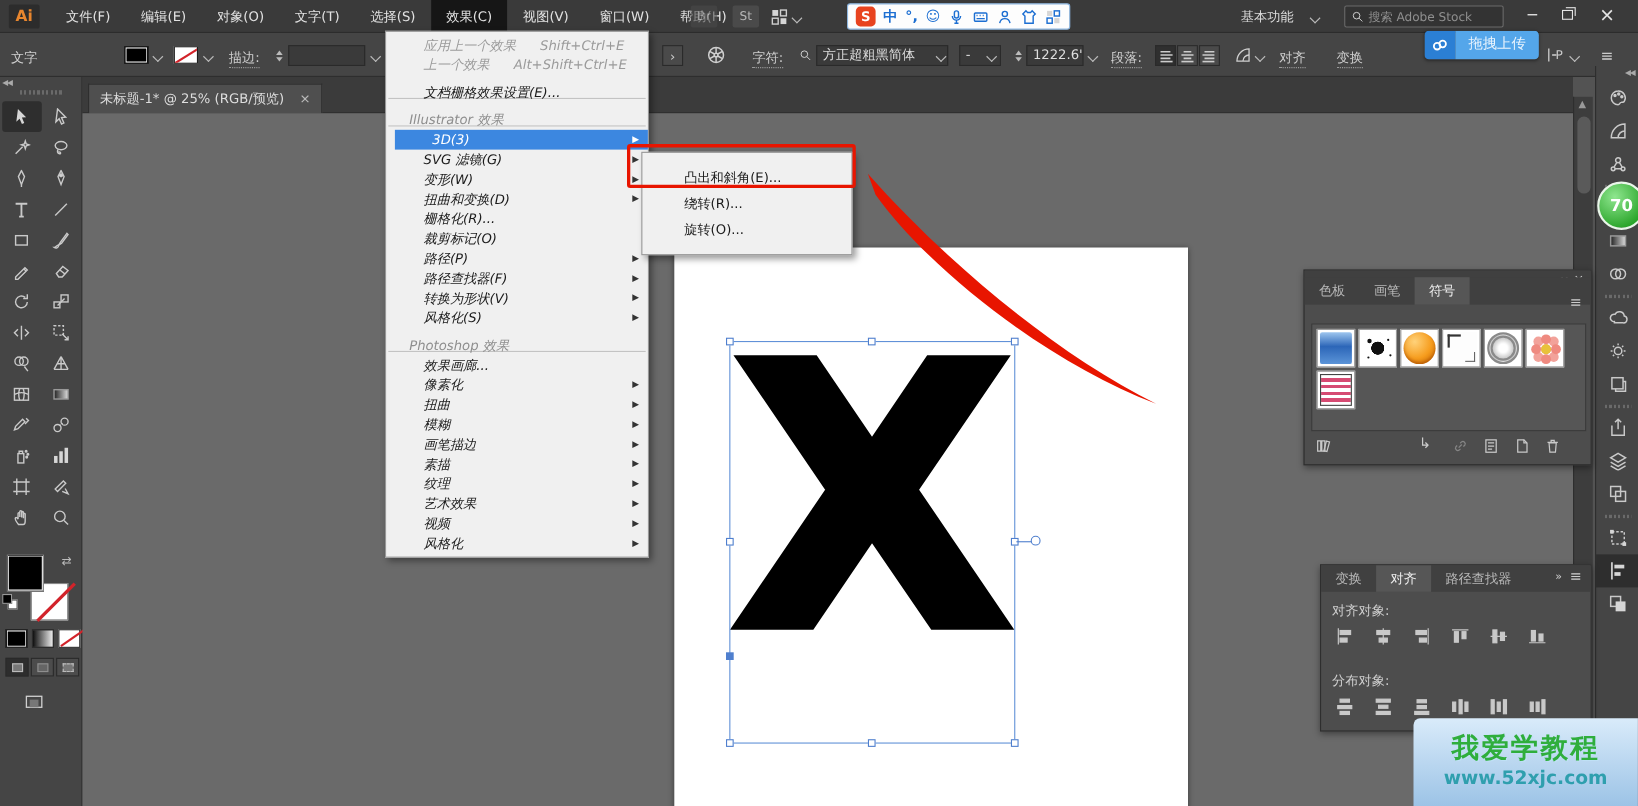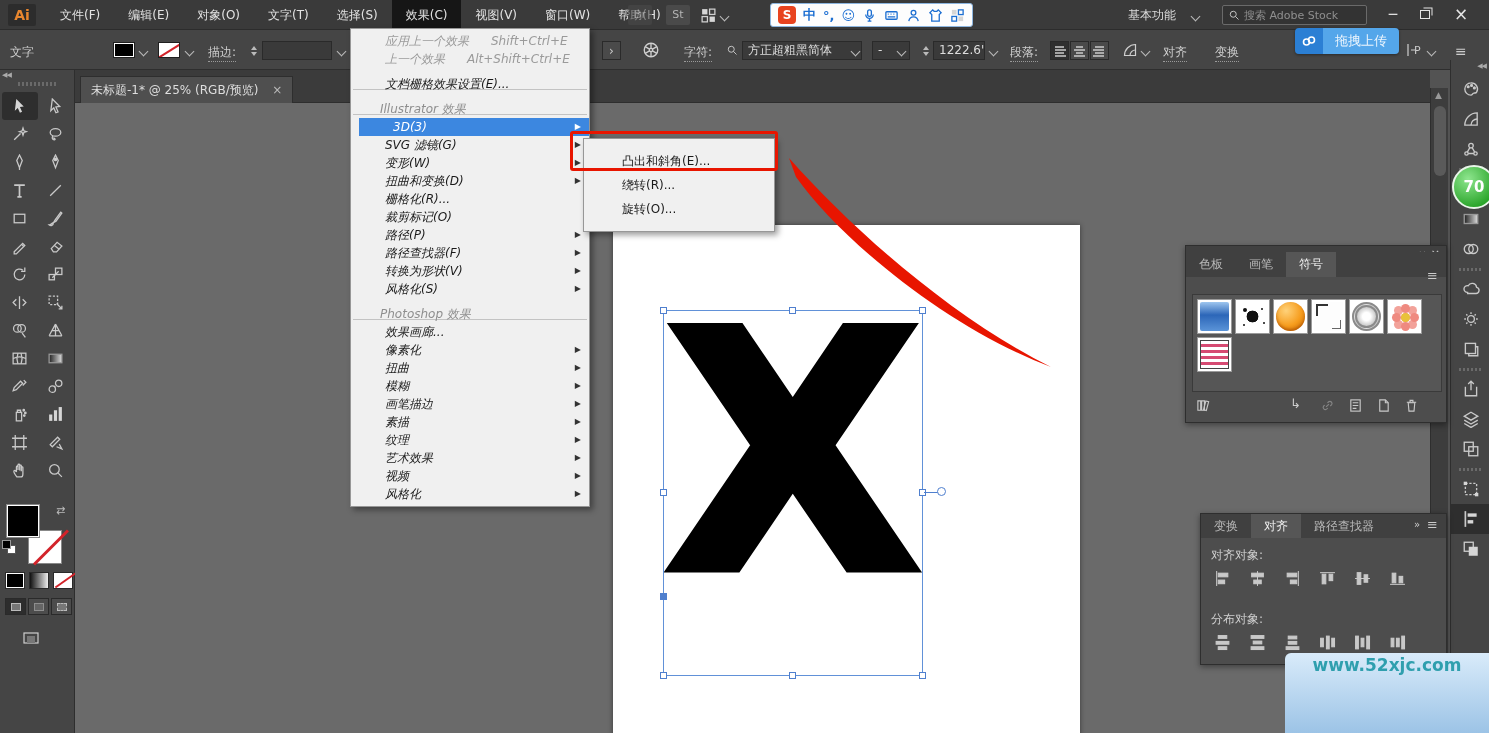--- a/index.html
+++ b/index.html
@@ -83,21 +83,21 @@
   #vscroll { position:absolute; left:1430px; top:88px; width:18px; height:577px; background:#3d3d3d; border-left:1px solid #2e2e2e; }
   #vscroll .arr { position:absolute; left:4px; color:#999; font-size:9px; }
   #vscroll .thumb { position:absolute; left:3px; top:18px; width:12px; height:70px; background:#5a5a5a; border-radius:6px; }
   
   #effectmenu { position:absolute; left:350px; top:28px; width:240px; background:#f0f0f0; border:1px solid #979797; box-shadow:3px 3px 6px rgba(0,0,0,.4); z-index:50; padding:3px 0;font-style:italic; }
   .mi { position:relative; height:18px; line-height:18px; padding-left:34px; color:#1a1a1a; white-space:nowrap; }
   .mi .mi-short { margin-left:22px; }
   .mi .mi-arrow { visibility:hidden; position:absolute; right:8px; top:0; font-size:8px; color:#333; }
   .mi.has-sub .mi-arrow { visibility:visible; }
   .mi.disabled { color:#9a9a9a; }
-  .mi.header { padding-left:29px; color:#8e8e8e; }
+  .mi.header { padding-left:21px; color:#8e8e8e; }
   .mi.highlight { background:#3c87e0; color:#fff;margin-left:8px; }
   .mi.highlight .mi-arrow { color:#fff; }
   .mi.separator { height:7px; padding:0; }
   .mi.separator::after { content:""; display:block; margin:3px 2px; border-top:1px solid #c3c3c3; }
   #submenu { position:absolute; left:583px; top:138px; width:192px; background:#f0f0f0; border:1px solid #979797; box-shadow:3px 3px 6px rgba(0,0,0,.4); z-index:51; padding:10px 0; }
   .smi { height:24px; line-height:24px; padding-left:38px; color:#1a1a1a; }
   
   #red-box { position:absolute; left:570px; top:131px; width:208px; height:40px; border:3px solid #e81500; border-radius:3px; z-index:60; }
   #red-arrow { position:absolute; left:0; top:0; width:1489px; height:733px; z-index:60; pointer-events:none; }
   
@@ -1153,14 +1153,15 @@
           <use href="#d-pathf"></use>
         </svg>
       </div>
   </div>
 </div>
 
 <div id="badge">
     <span>70</span>
   </div>
 <div id="watermark">
+  <div id="wm-title">我爱学教程</div>
   <div id="wm-url">www.52xjc.com</div>
 </div>
 
 </body></html>

